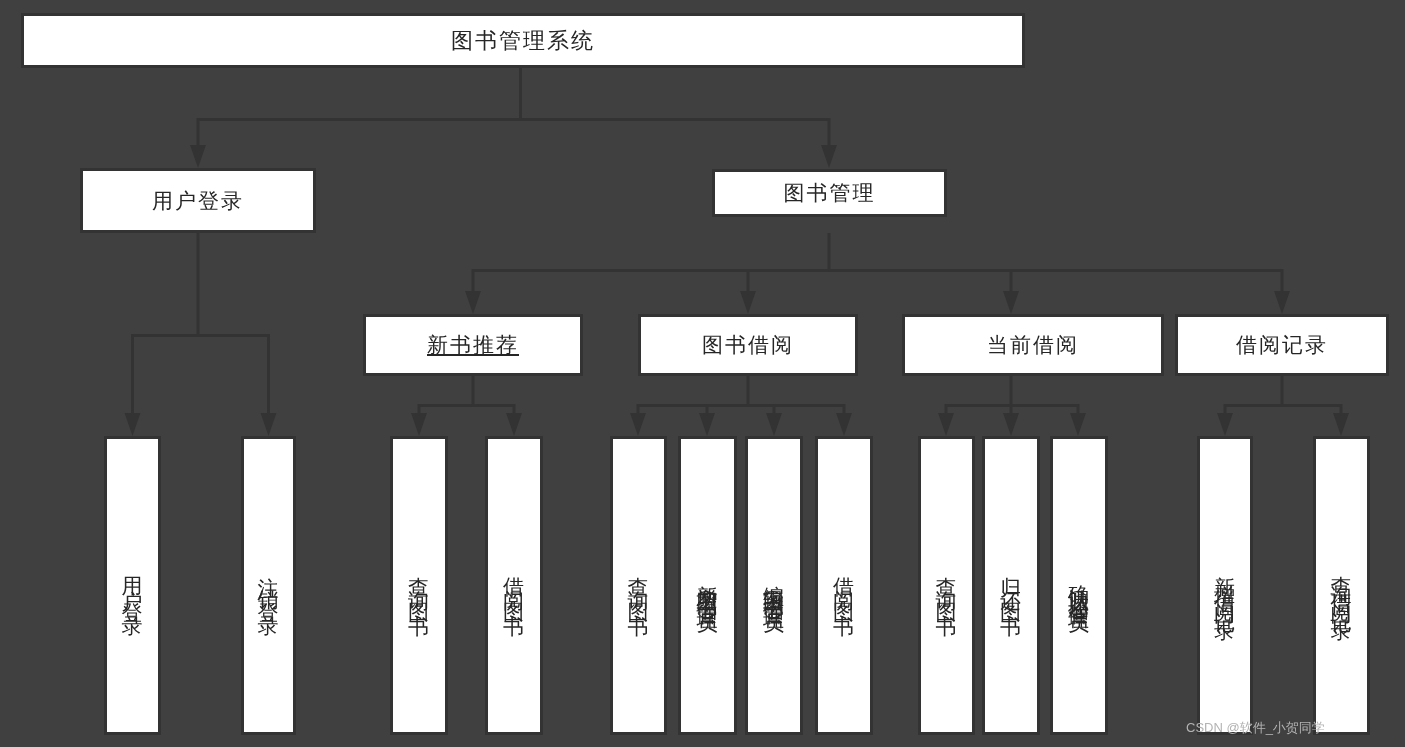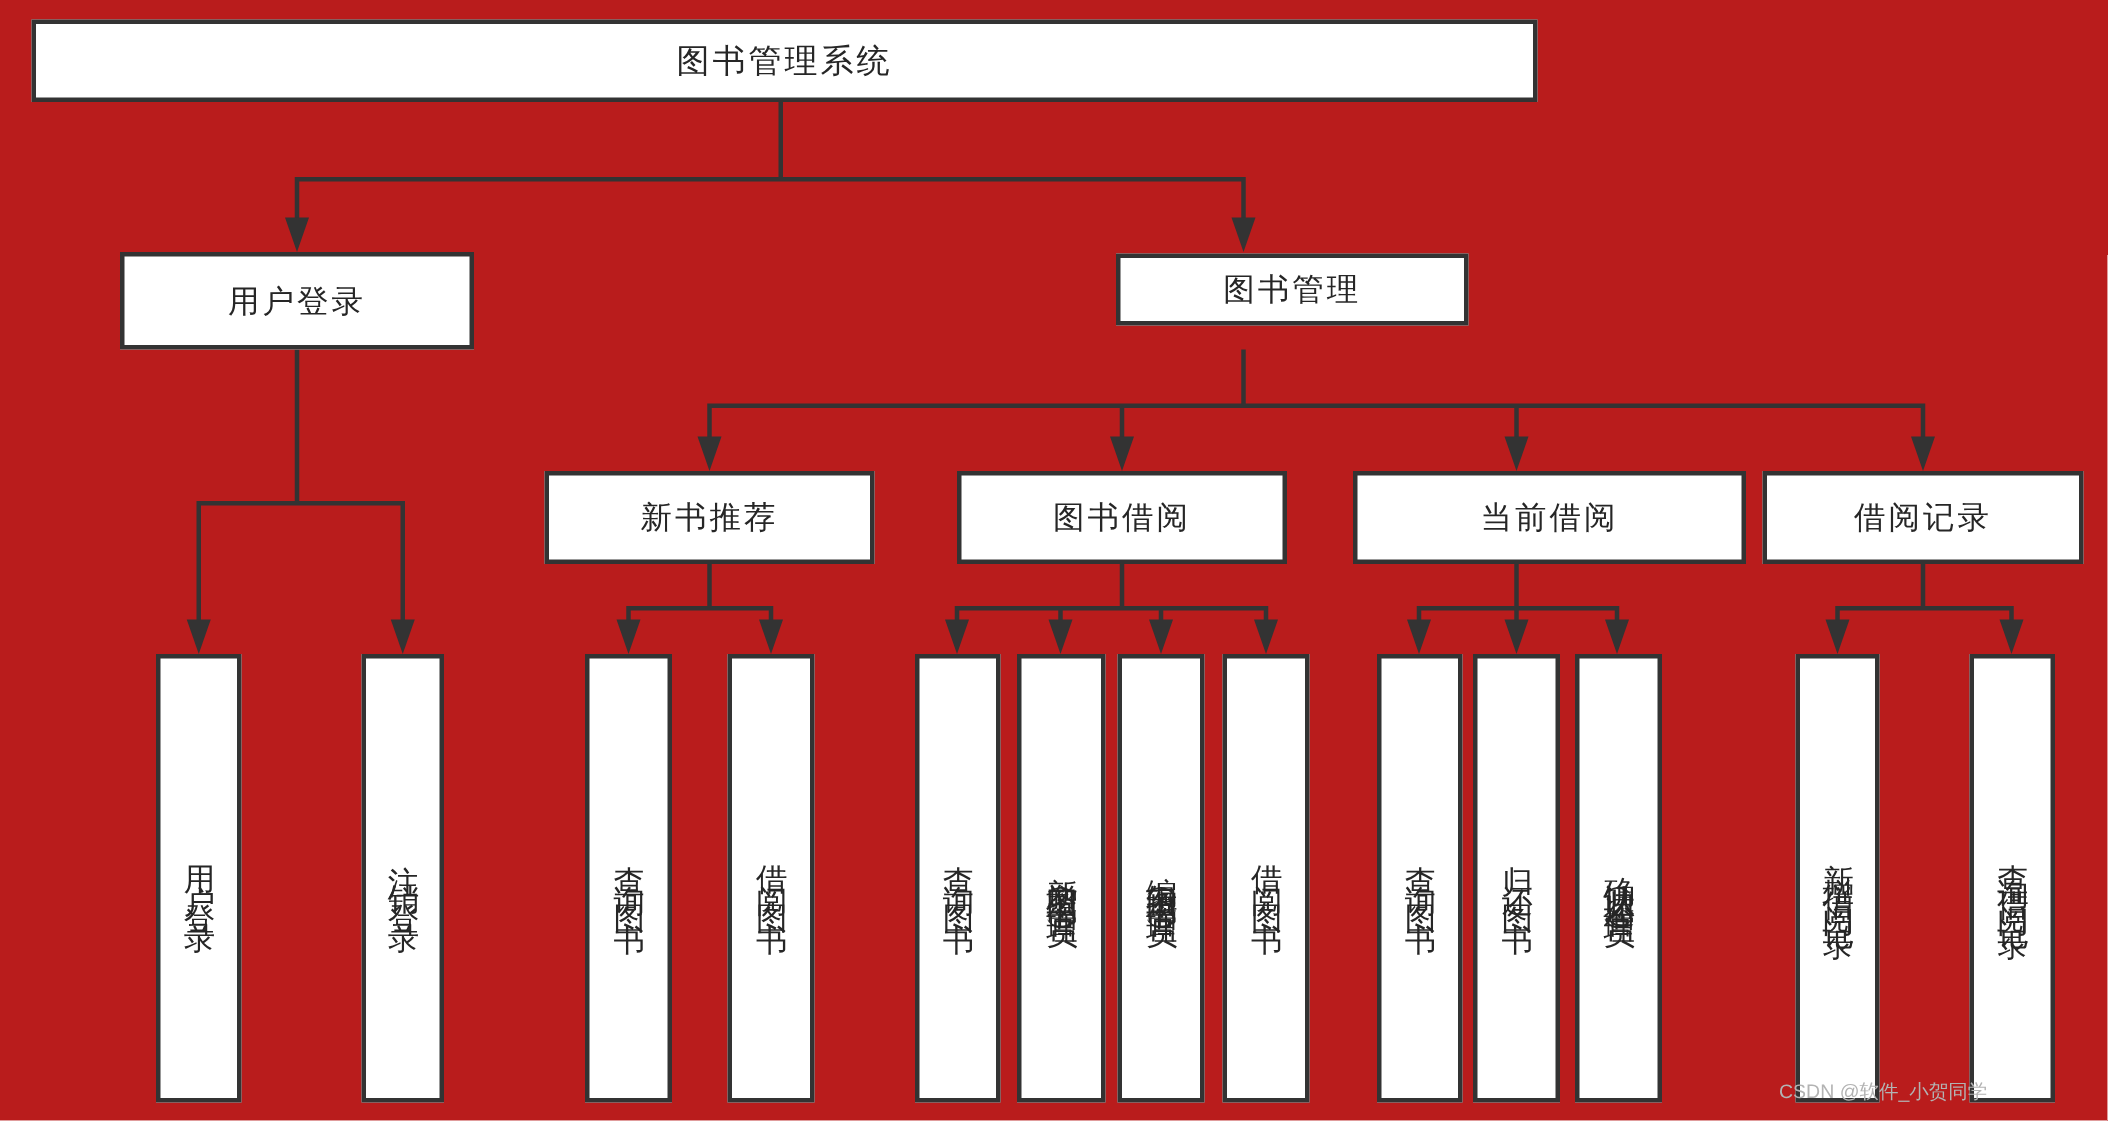--- a/index.html
+++ b/index.html
@@ -1,19 +1,19 @@
 <!DOCTYPE html>
 <html><head>
 <meta charset="utf-8">
 <style>
   html,body{margin:0;padding:0;background:#ffffff;}
   .stage{
     position:relative;
     width:1405px;height:747px;
-    background:#b91c1c;
+    background:#404040;
     font-family:"Liberation Sans","DejaVu Sans",sans-serif;
     overflow:hidden;
   }
   .connectors{position:absolute;left:0;top:0;z-index:0;}
   .box{
     position:absolute;
     box-sizing:border-box;
     background:#ffffff;
     border:3px solid #333333;
     display:flex;align-items:center;justify-content:center;
@@ -104,25 +104,25 @@
     </g>
   </svg>
 
   <div class="box hbox title" style="left:21px;top:13px;width:1004px;height:55px;">
     <span>图书管理系统</span>
   </div>
 
   <div class="box hbox" style="left:80px;top:168px;width:236px;height:65px;">
     <span>用户登录</span>
   </div>
-  <div class="box hbox" style="left:712px;top:169px;width:235px;height:48px;margin-left:32px;">
+  <div class="box hbox" style="left:712px;top:169px;width:235px;height:48px;">
     <span>图书管理</span>
   </div>
 
-  <div class="box hbox" style="left:363px;top:314px;width:220px;height:62px;">
+  <div class="box hbox" style="left:363px;top:314px;width:220px;height:62px;text-decoration:underline;">
     <span>新书推荐</span>
   </div>
   <div class="box hbox" style="left:638px;top:314px;width:220px;height:62px;">
     <span>图书借阅</span>
   </div>
   <div class="box hbox" style="left:902px;top:314px;width:262px;height:62px;">
     <span>当前借阅</span>
   </div>
   <div class="box hbox" style="left:1175px;top:314px;width:214px;height:62px;">
     <span>借阅记录</span>

